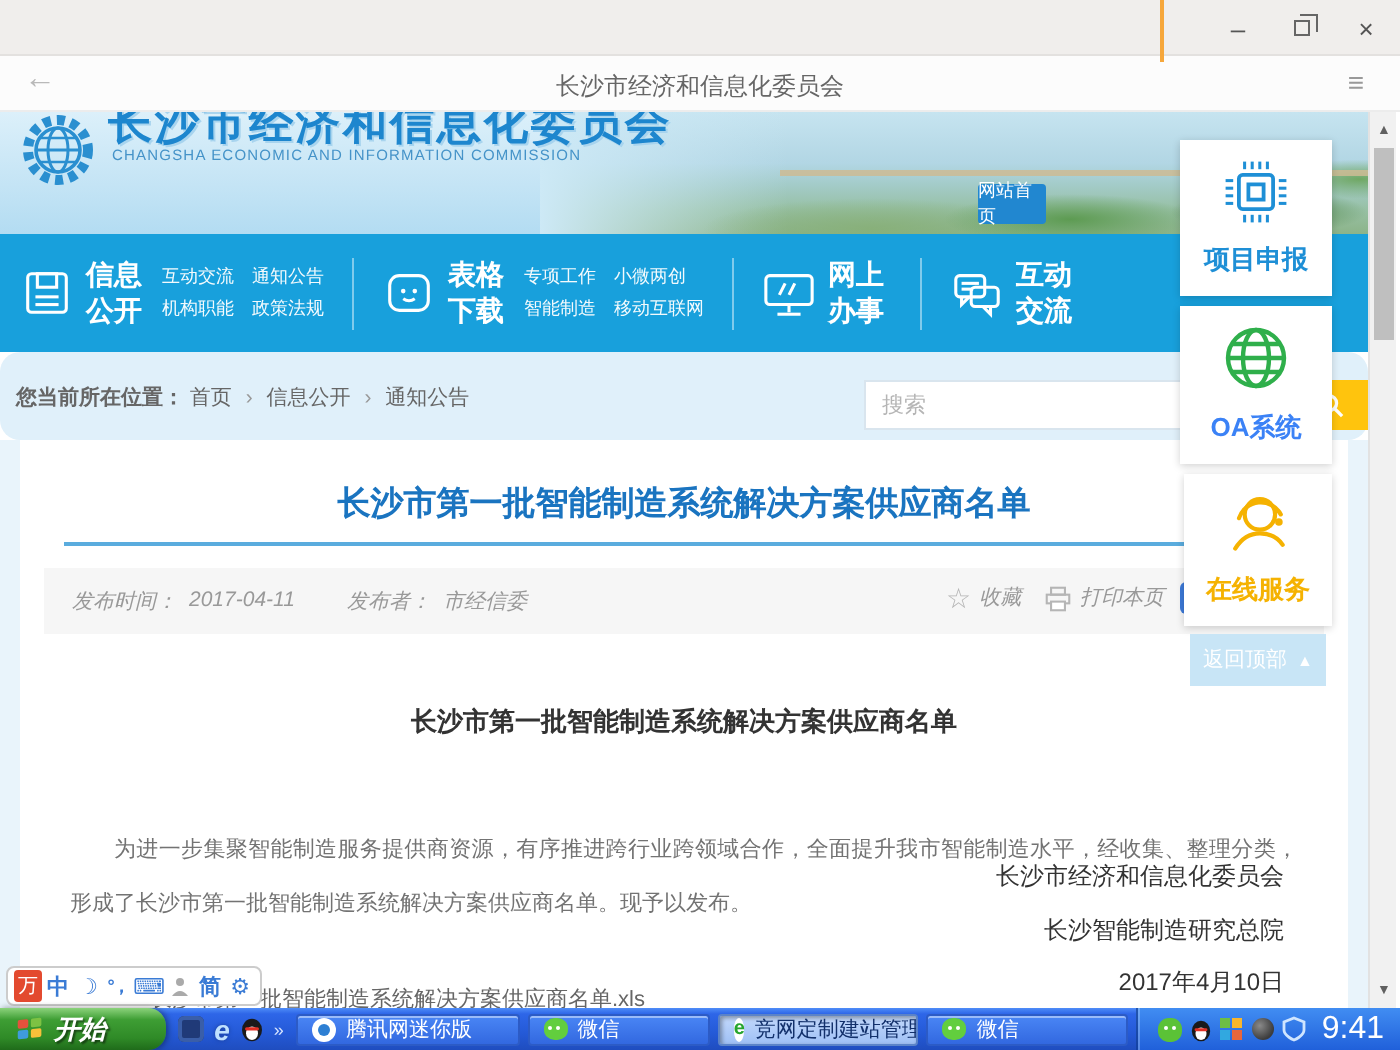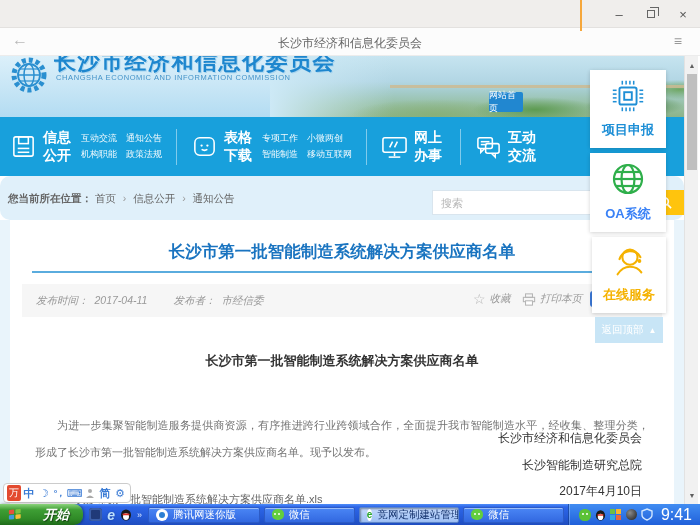--- a/index.html
+++ b/index.html
@@ -125,21 +125,21 @@
   .ime .wan { background:#e34a2f; color:#fff; font-size:10px; border-radius:2px; }
   .ime .blue { color:#3a7bd5; font-weight:bold; font-size:11px; }
   .ime .gray { color:#9a9a9a; }
   .ime .punct { font-size:9px; letter-spacing:-1px; }
 
   
   .taskbar { position:absolute; left:0; top:504px; width:700px; height:21px; z-index:10;
     background:linear-gradient(180deg,#4f8df8 0%,#2e66e8 14%,#2459d6 62%,#1f4dbf 100%); display:flex; }
   .start-btn { width:88px; height:21px; border-radius:0 9px 9px 0;
     background:linear-gradient(180deg,#8cd37c 0%,#3e9e34 28%,#2f8a27 72%,#1f6b1a 100%);
-    display:flex; align-items:center; gap:21px; padding-left:8px;
+    display:flex; align-items:center; gap:5px; padding-left:8px;
     box-shadow:1px 0 3px rgba(0,0,0,.4); }
   .start-label { color:#fff; font-size:13px; font-weight:bold; font-style:italic;
     text-shadow:1px 1px 1px rgba(0,0,0,.5); }
   .quick { display:flex; align-items:center; gap:5px; padding:0 6px; }
   .ql-dark { width:13px; height:13px; border-radius:3px; background:#203a78;
     box-shadow:inset 0 0 0 2px #3a5ea8; }
   .ie-e { color:#bfe1ff; font-size:14px; font-weight:bold; font-style:italic; line-height:1;
     text-shadow:0 0 2px #1a3f9a; }
   .ql-expand { color:#d9e6ff; font-size:9px; }
   .task-btn { height:16px; margin-top:2.5px; margin-right:4px; border-radius:2px; padding:0 7px;

